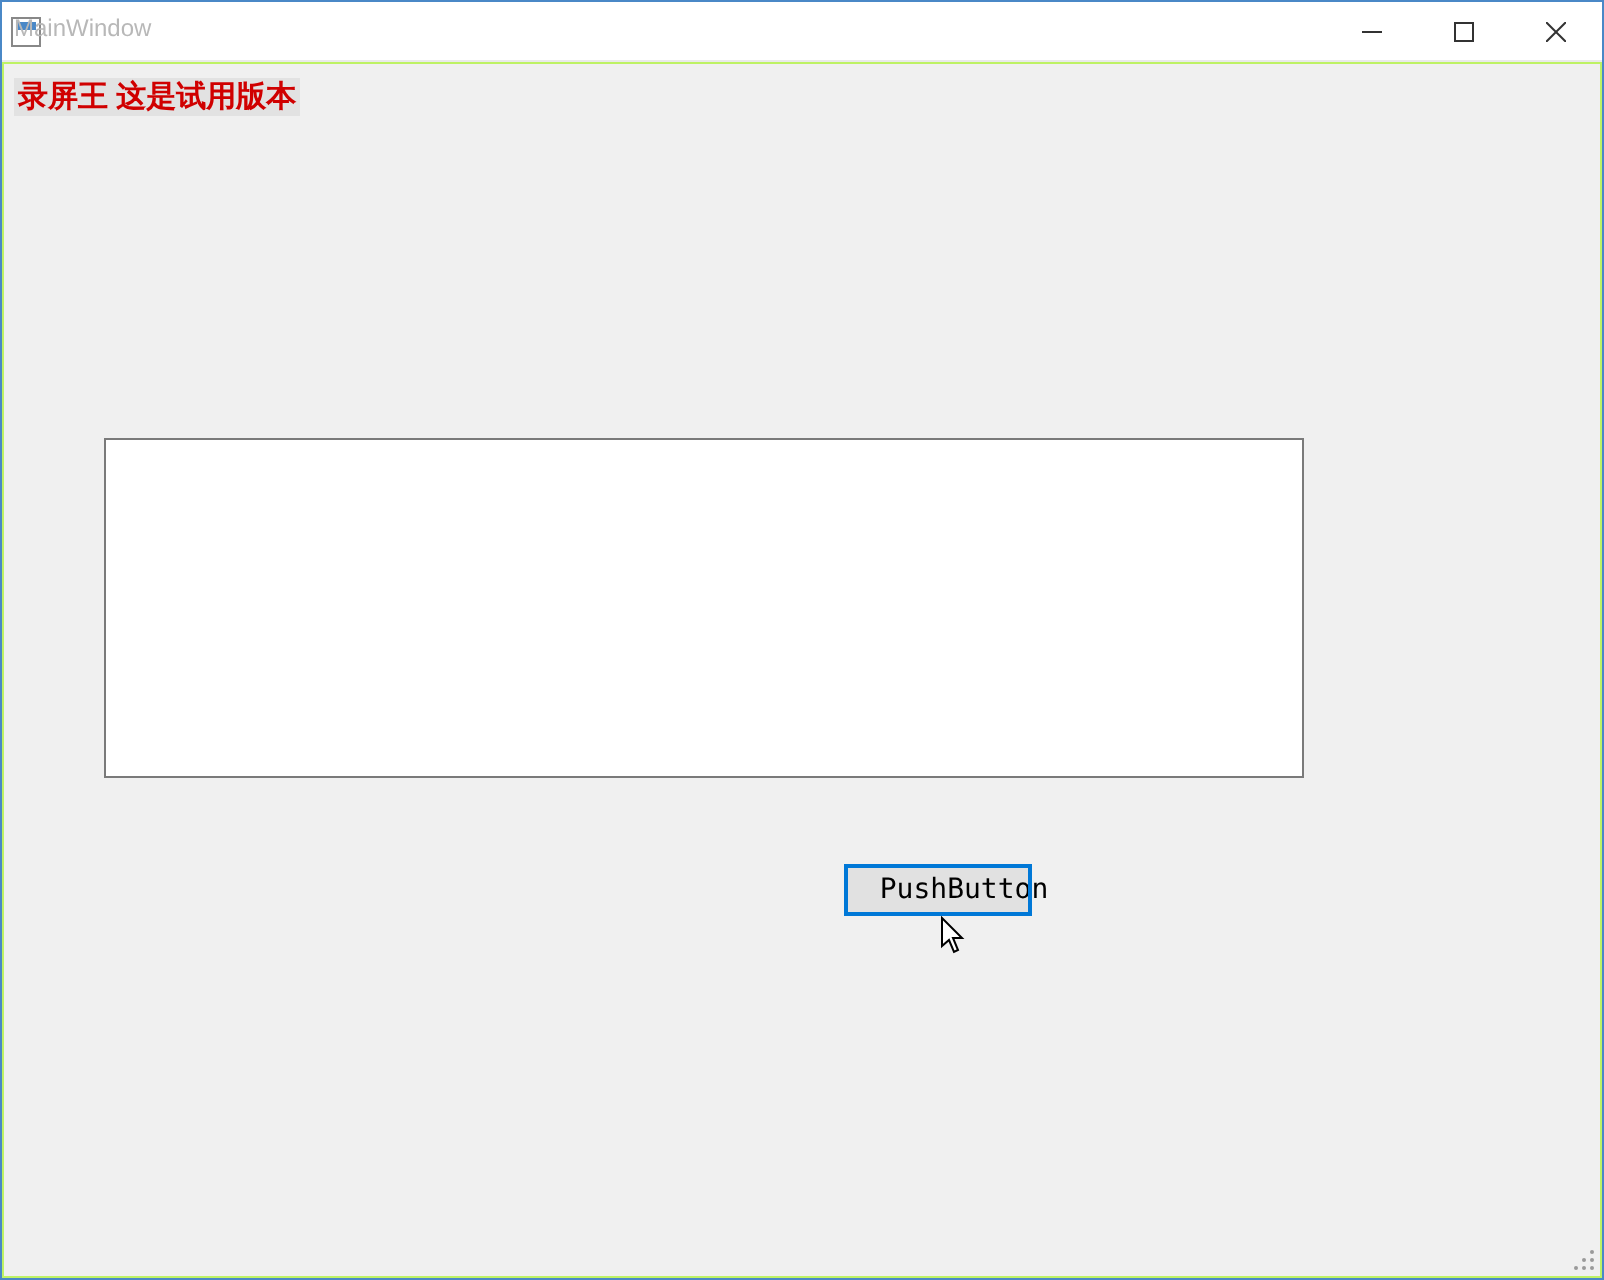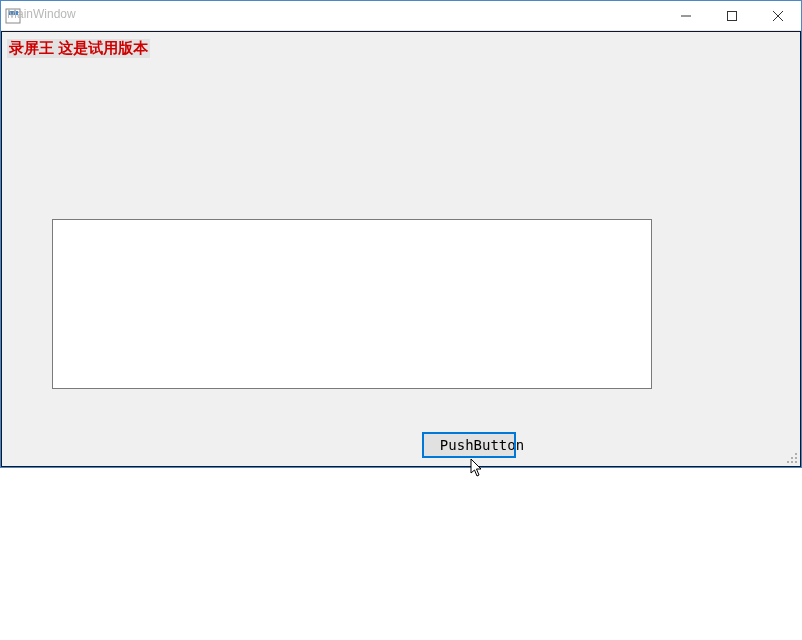--- a/index.html
+++ b/index.html
@@ -7,23 +7,23 @@
     margin: 0;
     padding: 0;
     width: 802px;
     height: 640px;
     overflow: hidden;
     font-family: "Microsoft YaHei", "SimSun", Arial, sans-serif;
     background: #fff;
   }
   .window {
     width: 802px;
-    height: 468px;
+    height: 640px;
     border: 1px solid #4a88c7;
-    background: #0f172a;
+    background: #bef264;
     position: relative;
   }
   .titlebar {
     height: 30px;
     background: #ffffff;
     display: flex;
     align-items: center;
     justify-content: space-between;
     padding-left: 4px;
     border-bottom: 1px solid #eaeaea;

